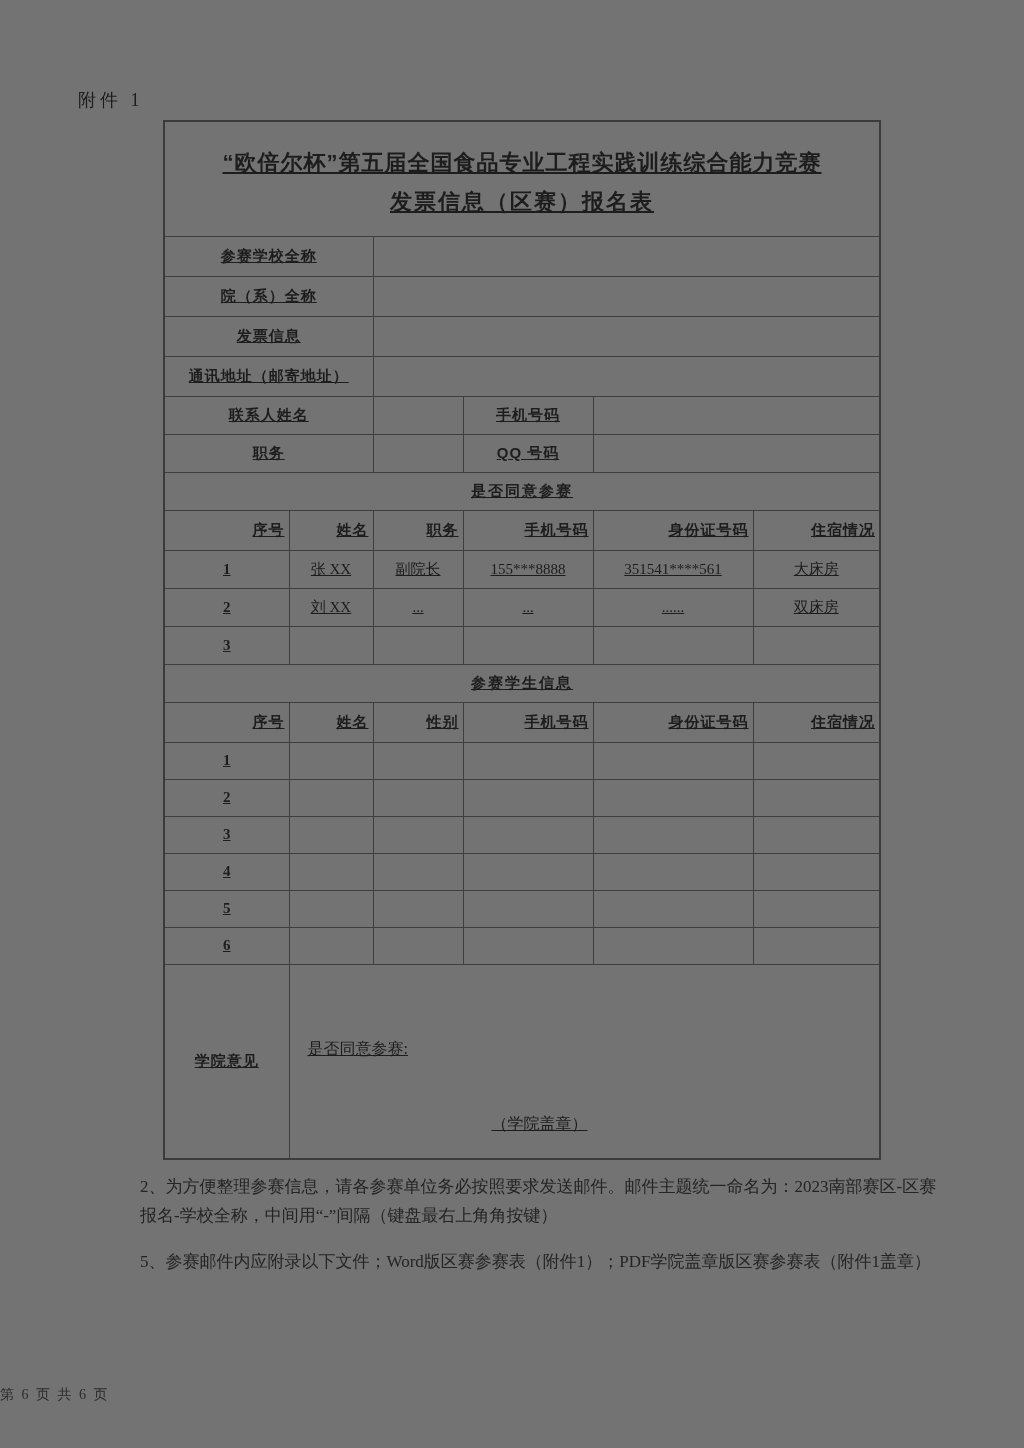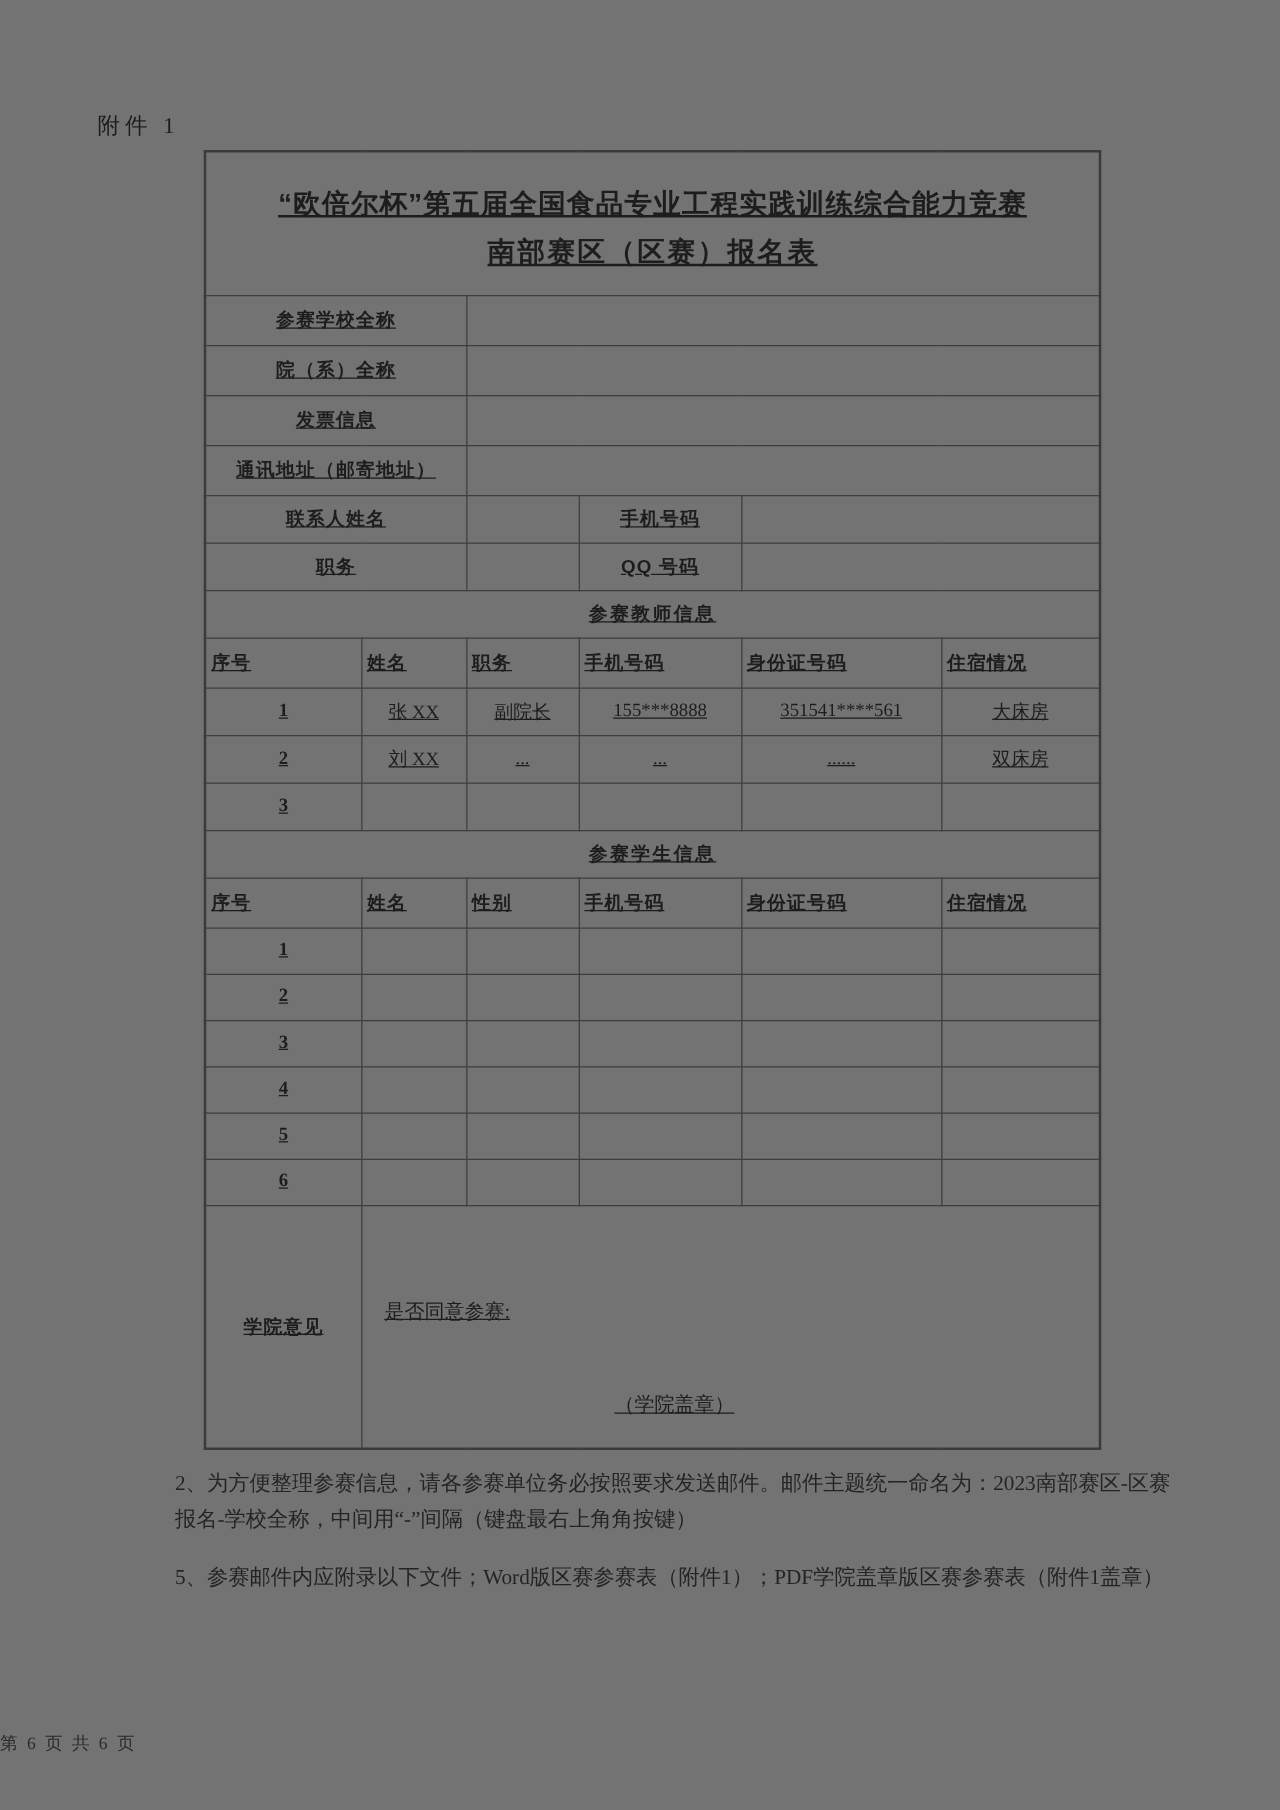--- a/index.html
+++ b/index.html
@@ -43,21 +43,21 @@
     font-weight:bold; font-size:22px; letter-spacing:2px;
     line-height:38px;
   }
   .lbl {
     font-family:"Liberation Sans","DejaVu Sans",sans-serif;
     font-weight:bold; text-align:center; font-size:15px;
     letter-spacing:1px;
   }
   .hdr {
     font-family:"Liberation Sans","DejaVu Sans",sans-serif;
-    font-weight:bold; text-align:left; font-size:15px;
+    font-weight:bold; text-align:right; font-size:15px;
     letter-spacing:1px;
   }
   .sec {
     font-family:"Liberation Sans","DejaVu Sans",sans-serif;
     font-weight:bold; text-align:center; font-size:15px;
     letter-spacing:2px;
   }
   .val { text-align:center; font-size:14.5px; }
   .num { text-align:center; font-weight:bold; font-size:15px; }
   tr.h-title { height:115px; }
@@ -95,21 +95,21 @@
         <col style="width:90px">
       <col style="width:130px">
         <col style="width:160px">
         <col style="width:127px">
     </colgroup>
 
     <tbody>
         <tr class="h-title">
       <td colspan="6" class="title-cell">
         <div class="title-line1">“欧倍尔杯”第五届全国食品专业工程实践训练综合能力竞赛</div>
-        <div class="title-line2">南部赛区（区赛）报名表</div>
+        <div class="title-line2">发票信息（区赛）报名表</div>
       </td>
     </tr>
 
     <tr class="h-f">
       <td colspan="2" class="lbl">参赛学校全称</td>
       <td colspan="4" class="val"></td>
     </tr>
     <tr class="h-f">
       <td colspan="2" class="lbl">院（系）全称</td>
       <td colspan="4" class="val"></td>
@@ -130,21 +130,21 @@
       <td colspan="2" class="val"></td>
     </tr>
     <tr class="h-c">
       <td colspan="2" class="lbl">职务</td>
       <td class="val"></td>
       <td class="lbl">QQ 号码</td>
       <td colspan="2" class="val"></td>
     </tr>
 
     <tr class="h-s">
-      <td colspan="6" class="sec">参赛教师信息</td>
+      <td colspan="6" class="sec">是否同意参赛</td>
     </tr>
     <tr class="h-hd">
       <td class="hdr">序号</td>
       <td class="hdr">姓名</td>
       <td class="hdr">职务</td>
       <td class="hdr">手机号码</td>
       <td class="hdr">身份证号码</td>
       <td class="hdr">住宿情况</td>
     </tr>
     <tr class="h-r">

